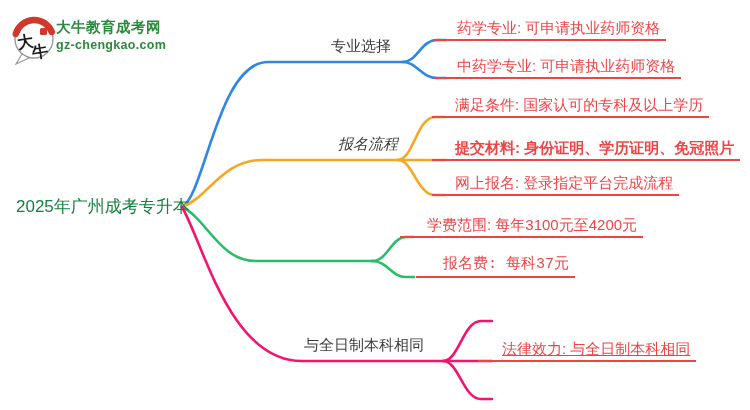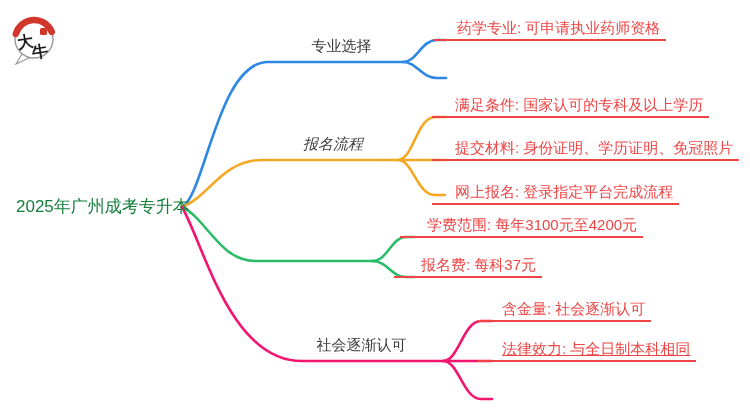--- a/index.html
+++ b/index.html
@@ -12,21 +12,21 @@
   #edges{position:absolute;left:0;top:0;width:750px;height:410px;}
   #edges path{fill:none;stroke-width:2.6;stroke-linecap:round;stroke-linejoin:round;}
   .p0{stroke:var(--c0);} .p1{stroke:var(--c1);} .p2{stroke:var(--c2);} .p3{stroke:var(--c3);}
   .c0{border-color:var(--c0);} .c1{border-color:var(--c1);} .c2{border-color:var(--c2);} .c3{border-color:var(--c3);}
 
   .root-label{
     position:absolute;left:16px;top:196px;height:22px;line-height:22px;
     font-size:17px;color:#15803d;white-space:nowrap;
   }
   .branch-label{
-    position:absolute;height:26px;line-height:20px;text-align:center;
+    position:absolute;height:26px;line-height:20px;text-align:right;
     font-size:15px;color:#3c3c3c;white-space:nowrap;box-sizing:border-box;
   }
   .leaf{
     position:absolute;height:21px;line-height:20px;font-size:15px;color:#ef4444;
     white-space:nowrap;border-bottom:2px solid;padding:0 6px 0 24px;
   }
   
   .logo{position:absolute;left:12px;top:13px;width:220px;height:52px;}
   .logo-icon{position:absolute;left:0;top:0;}
   .logo-title{
@@ -66,33 +66,35 @@
     <svg class="logo-icon" width="44" height="52" viewBox="0 0 44 52">
       <circle cx="22" cy="26" r="19" fill="#ffffff" stroke="#9a9a9a" stroke-width="1.4"></circle>
       <path d="M10,41 L4,51 L17,45 Z" fill="#ffffff" stroke="#9a9a9a" stroke-width="1.2"></path>
       <path d="M3.8,21 A19,19 0 0 1 39.8,19" fill="none" stroke="var(--brand-red)" stroke-width="6.5" stroke-linecap="round"></path>
       <rect x="28" y="15" width="7" height="7" rx="1.5" fill="var(--brand-red)"></rect>
       <g transform="rotate(-9 22 32)" fill="#1c1c1c" font-weight="bold" font-size="16">
         <text x="6" y="33">大</text>
         <text x="19" y="45">牛</text>
       </g>
     </svg>
+    <div class="logo-title">大牛教育成考网</div>
+    <div class="logo-domain">gz-chengkao.com</div>
   </div>
 
   <div class="root-label">2025年广州成考专升本</div>
 
   <div class="branch-label" style="left:292px;top:36px;width:111px;padding-right:12px;">专业选择</div>
   <div class="branch-label" style="left:254px;top:134px;width:144px;padding-left:14px;font-style:italic;">报名流程</div>
-  <div class="branch-label" style="left:304px;top:335px;width:139px;padding-right:24px;">社会逐渐认可</div>
+  <div class="branch-label" style="left:304px;top:335px;width:139px;padding-right:24px;">与全日制本科相同</div>
 
   <div class="leaf c0" style="left:433px;top:18px;">药学专业: 可申请执业药师资格</div>
+  <div class="leaf c0" style="left:433px;top:56px;">中药学专业: 可申请执业药师资格</div>
 
   <div class="leaf c1" style="left:432px;top:95px;padding-left:23px;">满足条件: 国家认可的专科及以上学历</div>
-  <div class="leaf c1" style="left:432px;top:138px;padding-left:23px;">提交材料: 身份证明、学历证明、免冠照片</div>
-  <div class="leaf c1" style="left:432px;top:173px;padding-left:23px;margin-top:9px;">网上报名: 登录指定平台完成流程</div>
+  <div class="leaf c1" style="left:432px;top:138px;padding-left:23px;font-weight:bold;">提交材料: 身份证明、学历证明、免冠照片</div>
+  <div class="leaf c1" style="left:432px;top:173px;padding-left:23px;">网上报名: 登录指定平台完成流程</div>
 
   <div class="leaf c2" style="left:400px;top:215px;padding-left:27px;text-align:right;">学费范围: 每年3100元至4200元</div>
-  <div class="leaf c2" style="left:394px;top:255px;padding-left:27px;">报名费: 每科37元</div>
+  <div class="leaf c2" style="left:416px;top:255px;padding-left:27px;font-family:Liberation Mono, monospace;">报名费: 每科37元</div>
 
-  <div class="leaf c3" style="left:478px;top:299px;">含金量: 社会逐渐认可</div>
   <div class="leaf c3" style="left:478px;top:339px;text-decoration:underline;">法律效力: 与全日制本科相同</div>
 
 </div>
 
 </body></html>

